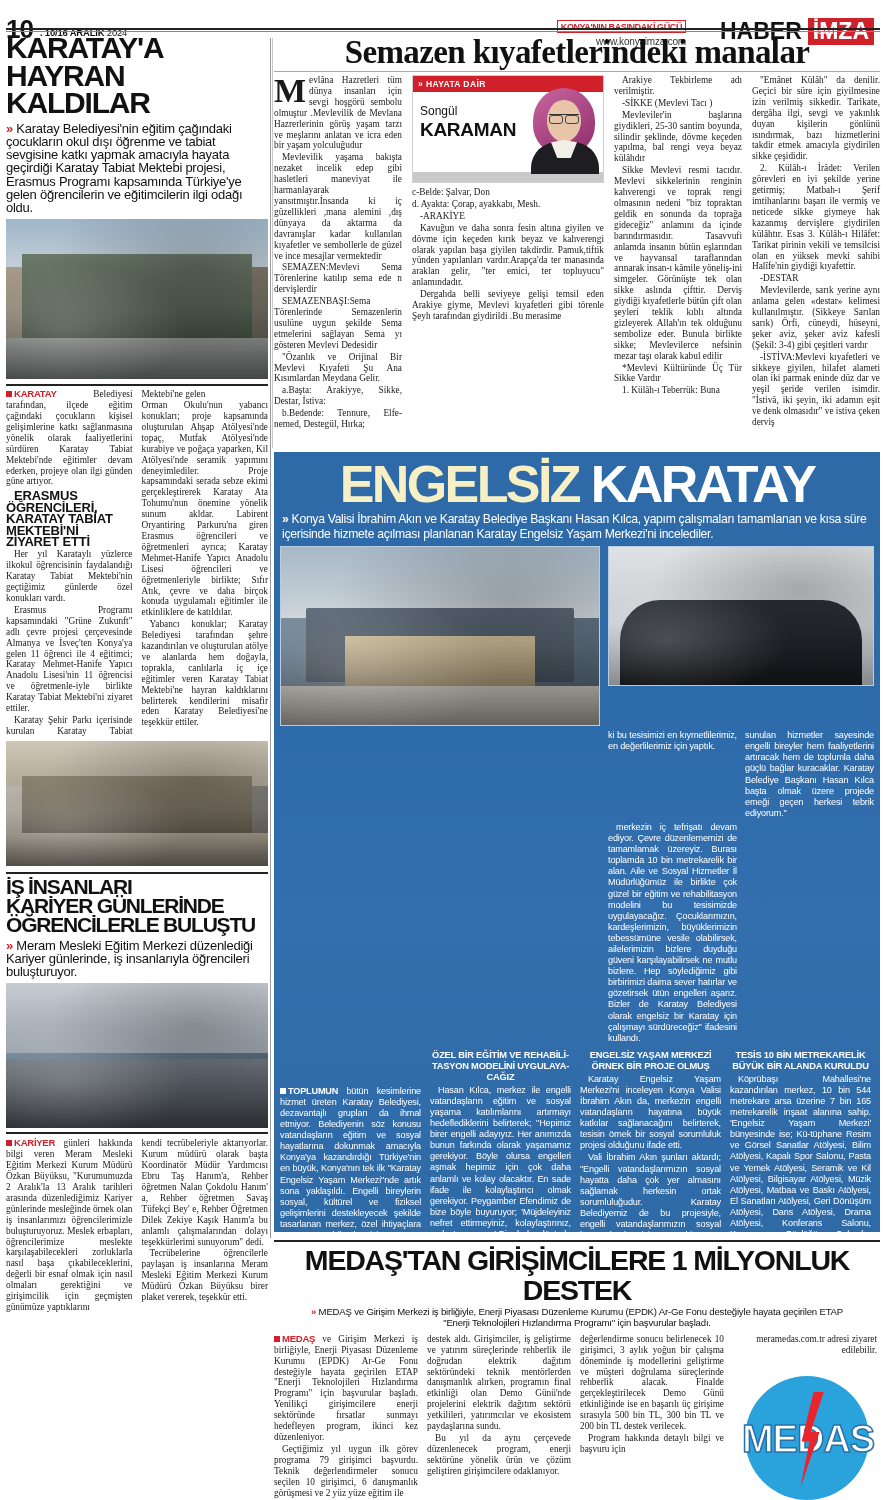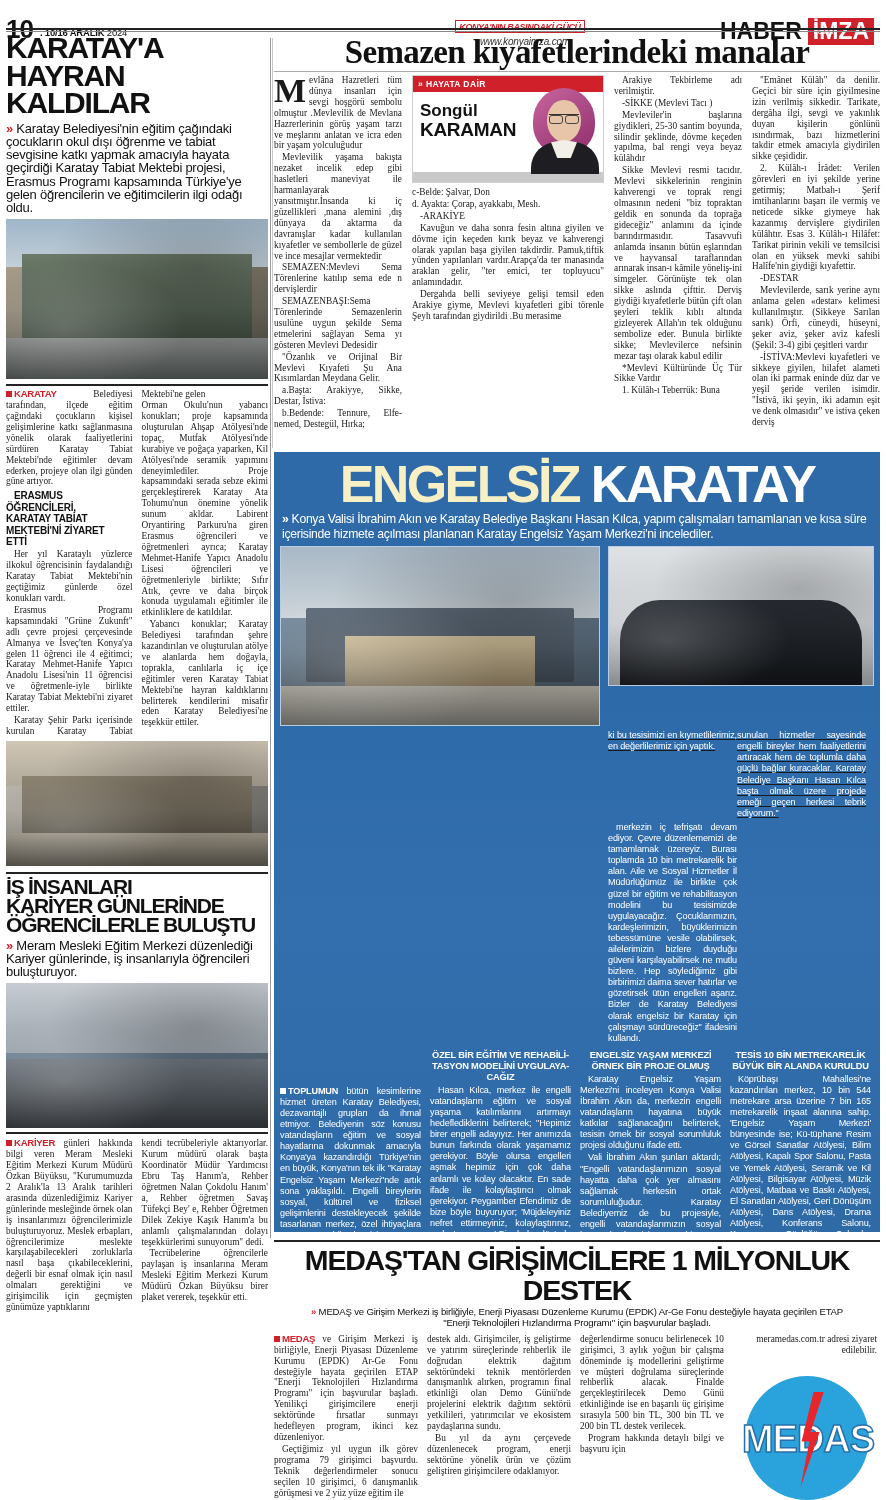--- a/index.html
+++ b/index.html
@@ -20,21 +20,21 @@
     letter-spacing: -1px; color: #111;
   }
   .mh-date {
     font-family: "Liberation Sans", sans-serif;
     font-size: 9.5px; font-weight: bold; color: #111;
     margin-left: 7px; padding-top: 11px; letter-spacing: -0.2px;
     white-space: nowrap;
   }
   .mh-date .yr { font-weight: normal; }
   .mh-center {
-    position: absolute; left: 364px; top: 0px; width: 300px; text-align: center; font-style: italic;
+    position: absolute; left: 380px; top: 0px; width: 300px; text-align: right;
   }
   .mh-slogan {
     display: inline-block;
     background: #ffffff;
     border: 1.5px solid #d0202a;
     color: #d0202a;
     font-family: "Liberation Sans", sans-serif;
     font-weight: bold; font-size: 9px; letter-spacing: -0.4px;
     padding: 1px 3px 0px 3px;
     line-height: 10px;
@@ -83,21 +83,21 @@
   .body-col p { text-indent: 8px; margin-bottom: 1px; }
   .body-col p.noind { text-indent: 0; }
   .kicker {
     font-family: "Liberation Sans", sans-serif;
     font-weight: bold; font-size: 9.6px; color: #d0202a;
     letter-spacing: -0.3px;
   }
   .sq { display: inline-block; width: 6px; height: 6px; background: #d0202a; margin-right: 2px; }
   .subhead {
     font-family: "Liberation Sans", sans-serif;
-    font-weight: bold; font-size: 10px; line-height: 11.4px;
+    font-weight: bold; font-size: 13px; line-height: 11.4px;
     color: #111; letter-spacing: -0.2px; text-align: center;
     margin: 3px 15px 2px 0;
   }
   .subhead.left { text-align: left; text-indent: 8px; }
 
   
   .left-col { position: absolute; left: 6px; top: 34px; width: 262px; }
   .sep-thin { height: 1px; background: #999; margin: 4px 0; }
   .sep-thick { height: 2px; background: #222; margin: 5px 0 3px 0; }
 
@@ -151,21 +151,21 @@
     background: #d0202a; color: #fff;
     font-family: "Liberation Sans", sans-serif;
     font-weight: bold; font-size: 8.5px; letter-spacing: 0.4px;
     padding: 3px 5px;
   }
   .ac-body { height: 80px; position: relative; background: #fff; }
   .ac-name {
     position: absolute; left: 7px; top: 10px;
     font-family: "Liberation Sans", sans-serif; color: #111;
   }
-  .ac-name .n1 { font-size: 17px; font-weight: bold; display: block; line-height: 18px; }
+  .ac-name .n1 { font-size: 12px; font-weight: normal; display: block; line-height: 18px; }
   .ac-name .n2 { font-size: 19px; font-weight: bold; display: block; line-height: 20px; letter-spacing: -0.3px; }
   .ac-photo {
     position: absolute; right: 0; top: -22px; width: 78px; height: 104px;
     overflow: hidden;
   }
   .ac-photo .scarf {
     position: absolute; left: 8px; top: 18px; width: 62px; height: 66px;
     background: linear-gradient(145deg,#c9669f,#8e2d6b);
     border-radius: 50% 50% 44% 44%;
   }
@@ -470,21 +470,21 @@
         <div class="ph-grd" style="height:22%; background:linear-gradient(180deg,#b2aea4,#8a8880);"></div>
       </div>
       <div class="eng-ph-r photo">
         <div style="position:absolute; inset:0; background:linear-gradient(180deg,#dfe2e4,#b9bdc1);"></div>
         <div style="position:absolute; left:4%; right:4%; bottom:0; height:62%; background:linear-gradient(180deg,#2c3138,#14171b); border-radius:40px 40px 0 0;"></div>
       </div>
     </div>
 
     <div style="display:flex; gap:8px; margin-top:4px;">
       <div style="width:320px;"></div>
-      <div style="width:266px; display:flex; text-decoration:underline;">
+      <div style="width:266px; display:flex; gap:8px;">
         <div class="eng-body" style="width:129px;">
           <p class="noind">ki bu tesisimizi en kıymetlilerimiz, en değerlilerimiz için yaptık.</p>
         </div>
         <div class="eng-body" style="width:129px;">
           <p class="noind">sunulan hizmetler sayesinde engelli bireyler hem faaliyetlerini artıracak hem de toplumla daha güçlü bağlar kuracaklar. Karatay Belediye Başkanı Hasan Kılca başta olmak üzere projede emeği geçen herkesi tebrik ediyorum."</p>
         </div>
       </div>
     </div>
 
     <div style="display:flex; gap:8px; margin-top:2px;">

